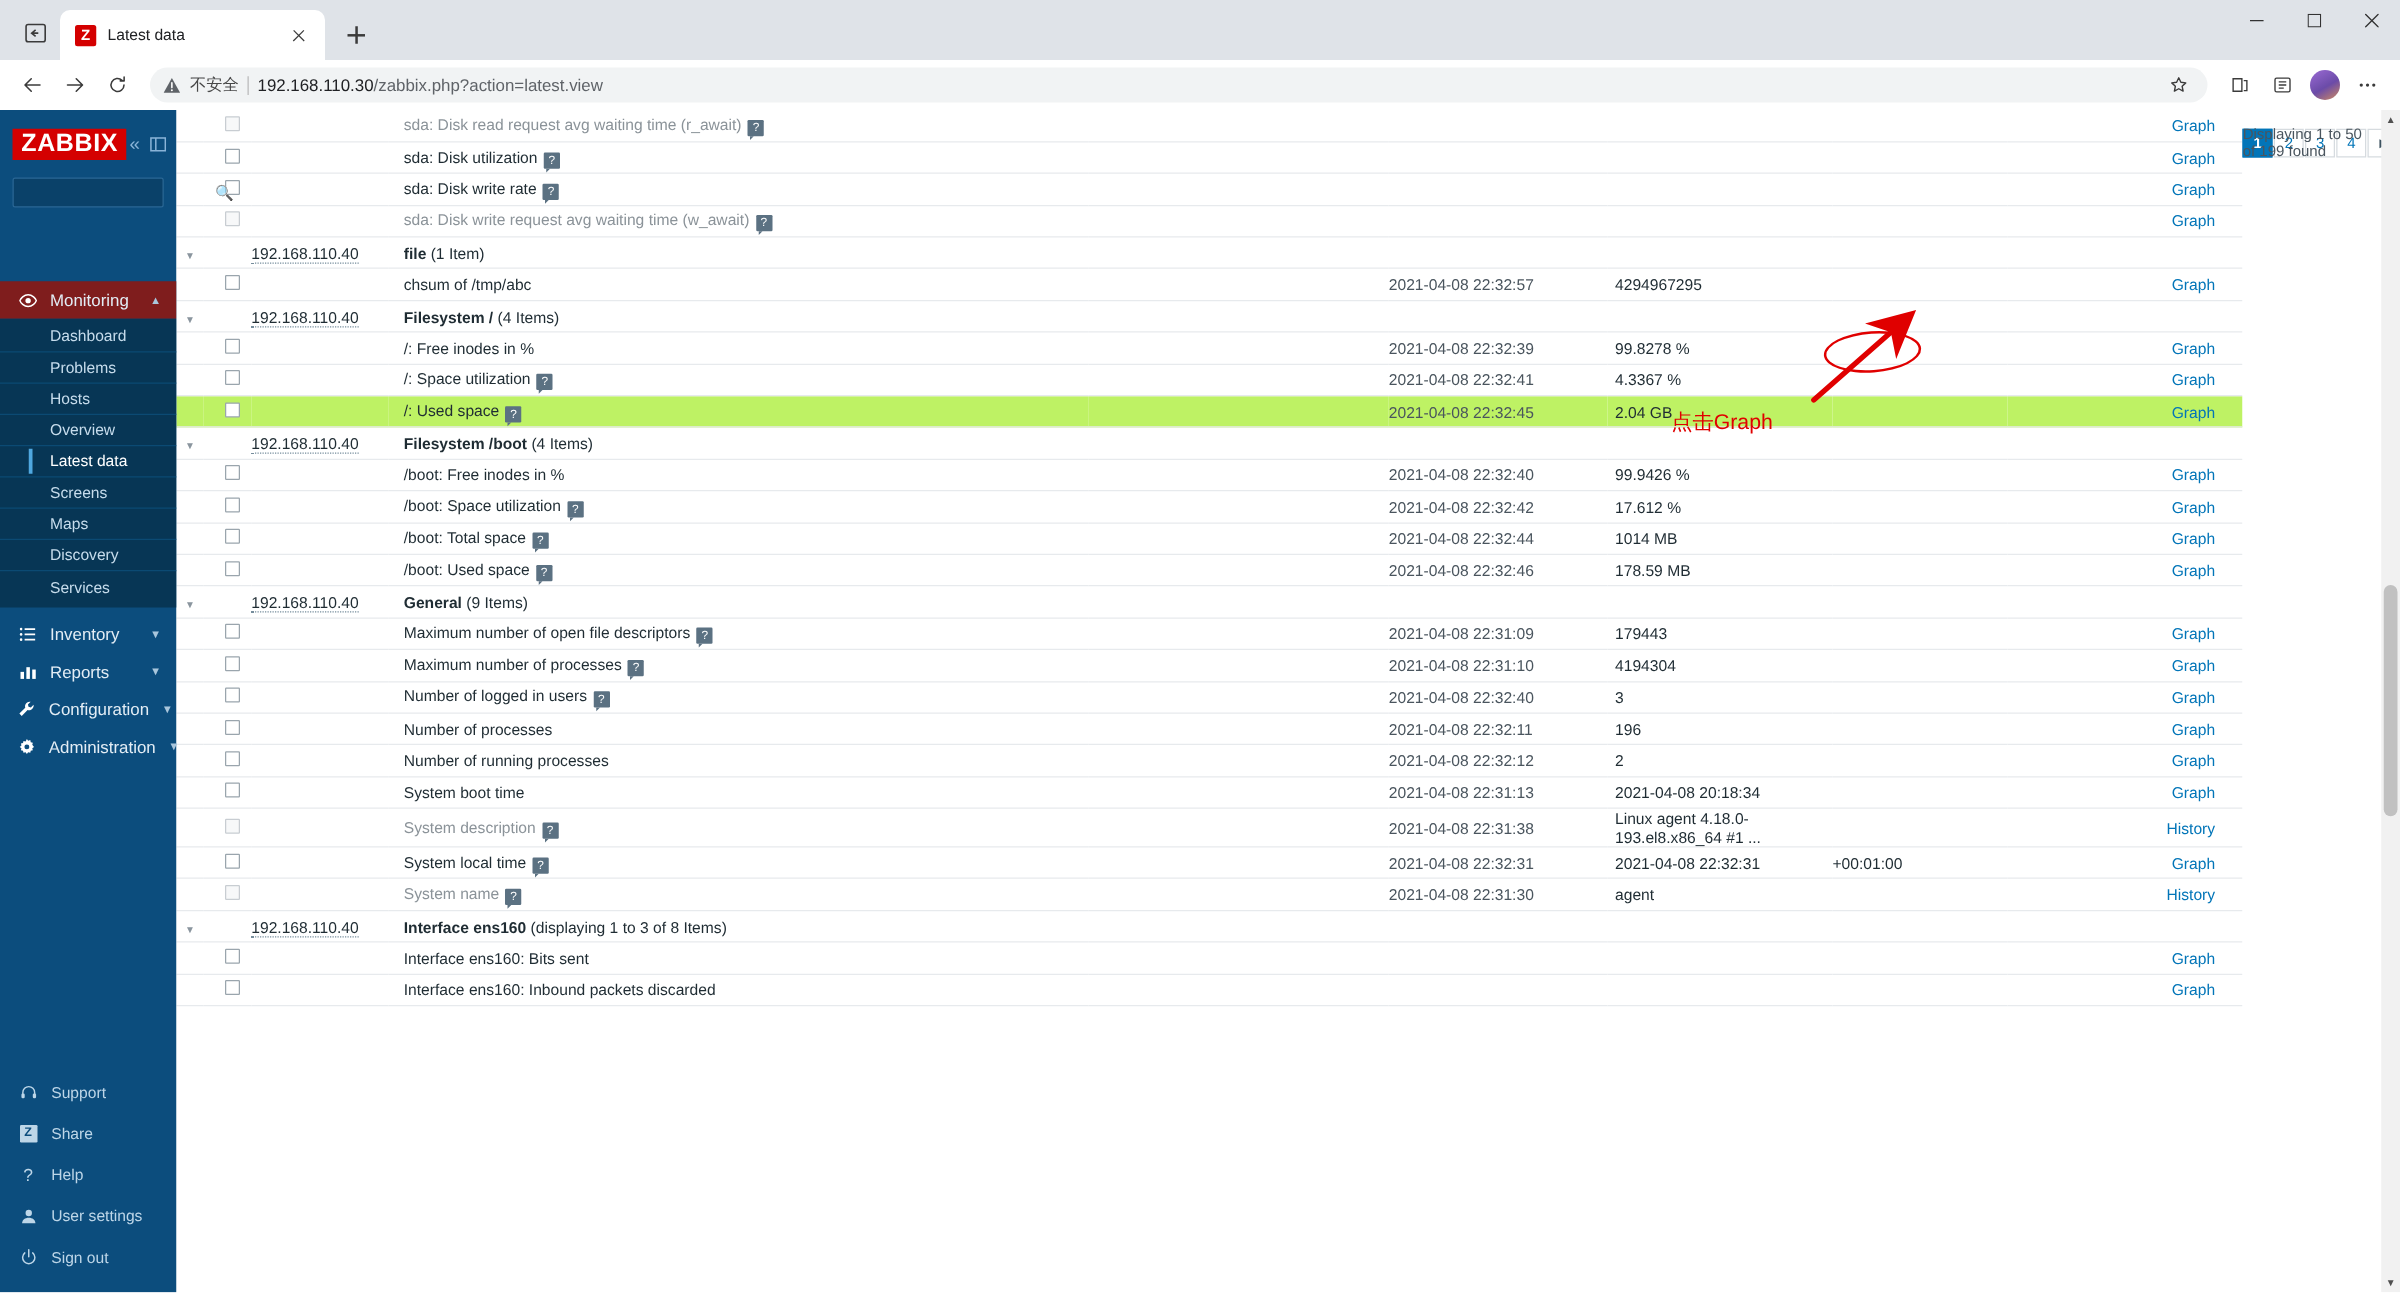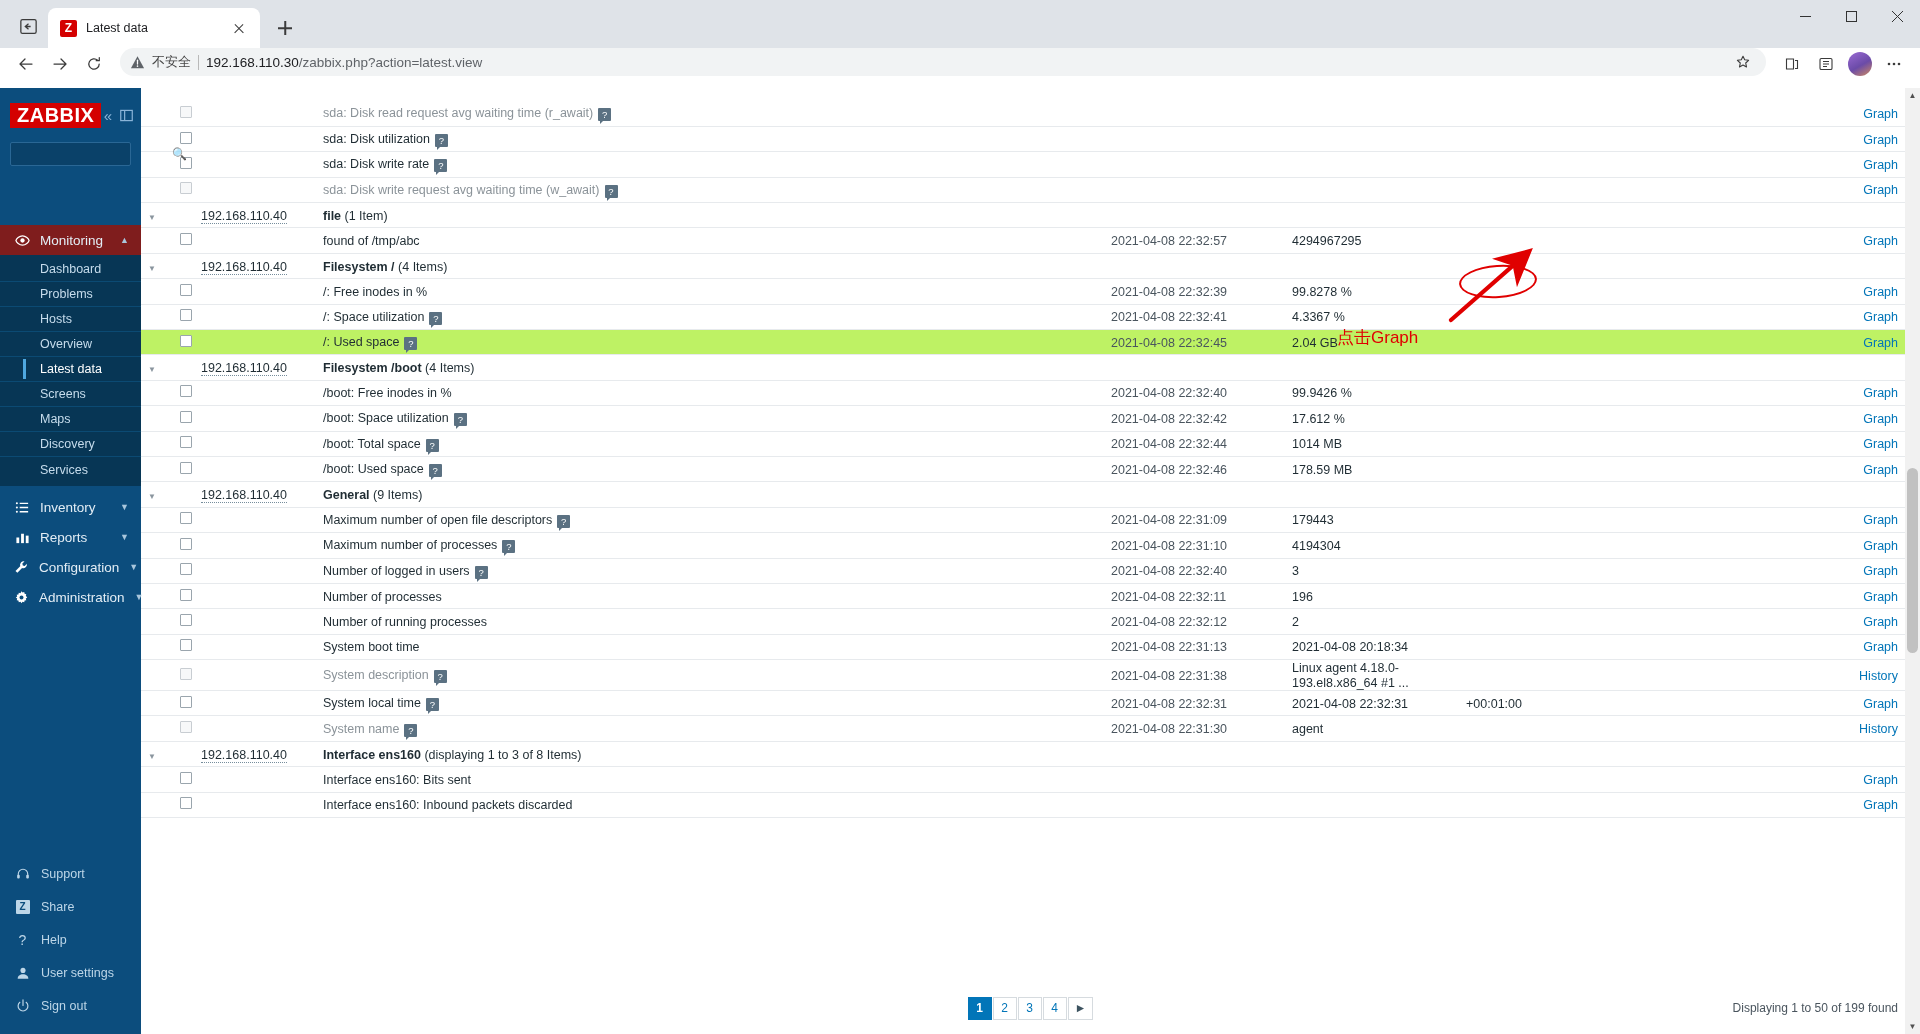--- a/index.html
+++ b/index.html
@@ -48,21 +48,21 @@
     content: ""; position: absolute; background: #3b3b3b; left: 50%; top: 50%;
   }
   .tab-new::before { width: 14px; height: 1.5px; transform: translate(-50%, -50%); }
   .tab-new::after  { width: 1.5px; height: 14px; transform: translate(-50%, -50%); }
 
   .winbtns { position: absolute; right: 0; top: 0; display: flex; height: 32px; }
   .winbtn { width: 46px; height: 32px; display: flex; align-items: center; justify-content: center; cursor: pointer; }
   .winbtn svg { width: 11px; height: 11px; }
 
   .navbar {
-    height: 40px; background: #ffffff; display: flex; 
+    height: 40px; background: #ffffff; display: flex; align-items: center;
     gap: 2px; padding: 0 10px; flex: none;
   }
   .navbtn {
     width: 32px; height: 32px; border-radius: 4px; display: flex;
     align-items: center; justify-content: center; cursor: pointer; flex: none;
   }
   .navbtn svg { width: 16px; height: 16px; }
   .omnibox {
     flex: 1; height: 28px; background: #f1f3f4; border-radius: 14px;
     display: flex; align-items: center; padding: 0 10px; margin: 0 8px; gap: 7px;
@@ -140,21 +140,21 @@
   .sb-foot-item .fico { width: 15px; display: flex; align-items: center; justify-content: center; }
   .sb-foot-item .fico svg { width: 14px; height: 14px; fill: #bdd6e8; }
   .zshare {
     width: 14px; height: 14px; background: #bdd6e8; color: #0c4d7d;
     font-size: 10px; font-weight: bold; text-align: center; line-height: 14px; border-radius: 1px;
   }
 
   
   .content {
     flex: 1; background: #ffffff; position: relative; overflow: hidden;
-    display: flex; flex-direction: column; margin-top: 13px;
+    display: flex; flex-direction: row;
   }
   .table-scroll { flex: 1; position: relative; overflow: hidden; }
 
   table.latest { width: 100%; border-collapse: collapse; table-layout: fixed; }
   table.latest td { border-bottom: 1px solid #e7eaed; padding: 0; height: 25.4px; vertical-align: middle; }
   tr.row-host > td { height: 25.4px; }
   tr.hl > td { background: #bef264; }
 
   .c-arrow { width: 22px; text-align: center; }
   .c-chk   { width: 38px; text-align: left; padding-left: 17px !important; }
@@ -554,21 +554,21 @@
                 <td class="c-time"></td>
                 <td class="c-val"></td>
                 <td class="c-chg"></td>
                 <td class="c-pad"></td>
                 <td class="c-link"></td>
               </tr>
               <tr class="">
                 <td class="c-arrow"></td>
                 <td class="c-chk"><span class="chk"></span></td>
                 <td class="c-host"></td>
-                <td class="c-name"><span class="item-name">found of /tmp/abc</span></td>
+                <td class="c-name"><span class="item-name">chsum of /tmp/abc</span></td>
                 <td class="c-spacer"></td>
                 <td class="c-time"><span class="cell-txt dim">2021-04-08 22:32:57</span></td>
                 <td class="c-val"><span class="cell-txt">4294967295</span></td>
                 <td class="c-chg"><span class="cell-txt"></span></td>
                 <td class="c-pad"></td>
                 <td class="c-link"><span class="glink">Graph</span></td>
               </tr>
               <tr class="row-host">
                 <td class="c-arrow"><span class="triangle">▼</span></td>
                 <td class="c-chk"></td>

